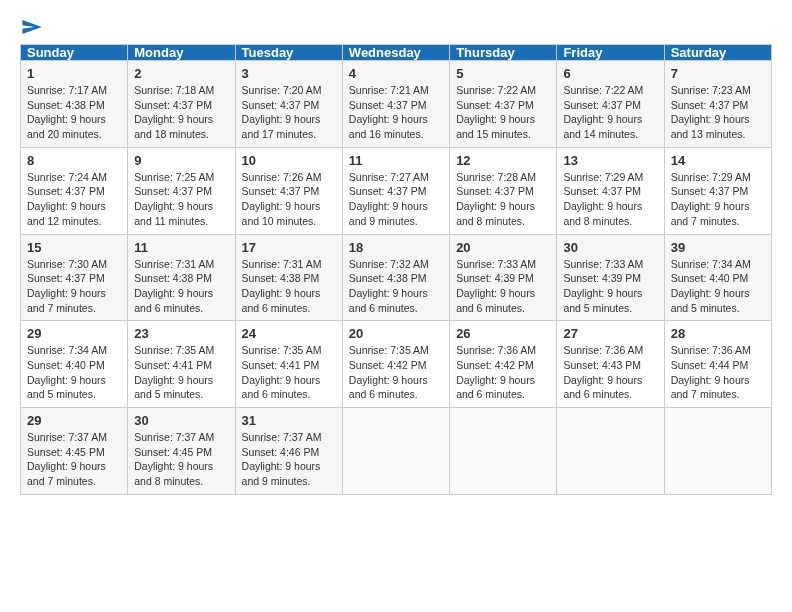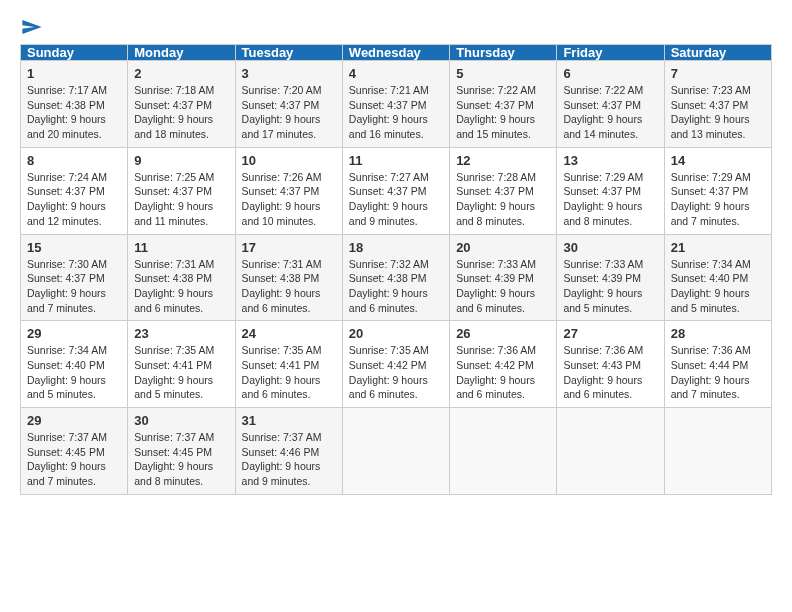--- a/index.html
+++ b/index.html
@@ -203,21 +203,21 @@
         </td>
         <td>
           <span class="day-number">20</span>
           <div class="day-info">Sunrise: 7:33 AM<br>Sunset: 4:39 PM<br>Daylight: 9 hours and 6 minutes.</div>
         </td>
         <td>
           <span class="day-number">30</span>
           <div class="day-info">Sunrise: 7:33 AM<br>Sunset: 4:39 PM<br>Daylight: 9 hours and 5 minutes.</div>
         </td>
         <td>
-          <span class="day-number">21</span>
+          <span class="day-number">39</span>
           <div class="day-info">Sunrise: 7:34 AM<br>Sunset: 4:40 PM<br>Daylight: 9 hours and 5 minutes.</div>
         </td>
       </tr>
       <tr>
         <td>
           <span class="day-number">29</span>
           <div class="day-info">Sunrise: 7:34 AM<br>Sunset: 4:40 PM<br>Daylight: 9 hours and 5 minutes.</div>
         </td>
         <td>
           <span class="day-number">23</span>

